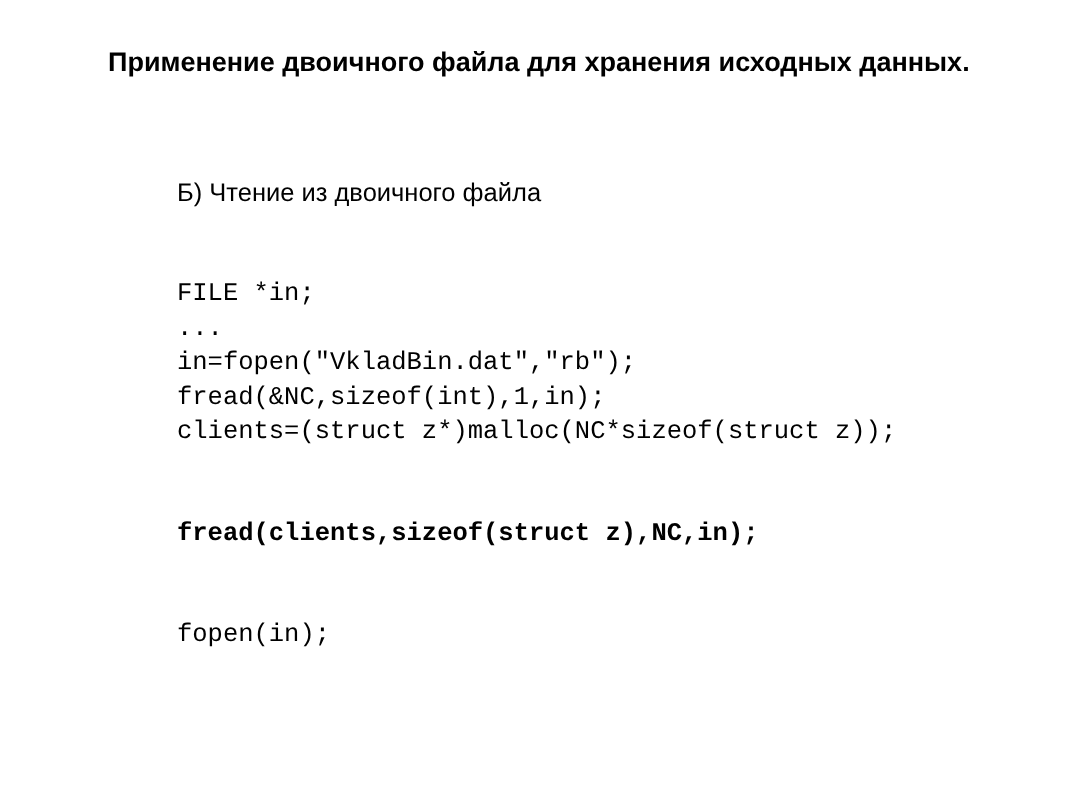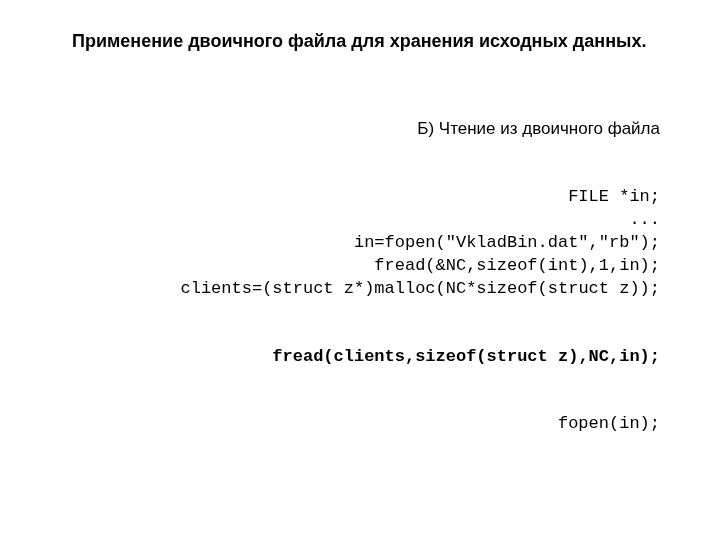--- a/index.html
+++ b/index.html
@@ -26,21 +26,20 @@
     font-weight: bold;
     line-height: 1.3;
   }
   .body {
     position: absolute;
     top: 118px;
     left: 118px;
     right: 60px;
     font-size: 17px;
     line-height: 1.35;
-    text-align: right;
   }
   .subhead {
     margin-bottom: 22px;
   }
   .code {
     font-family: "Courier New", Courier, monospace;
     font-size: 17px;
     white-space: pre-wrap;
     word-break: break-word;
   }

